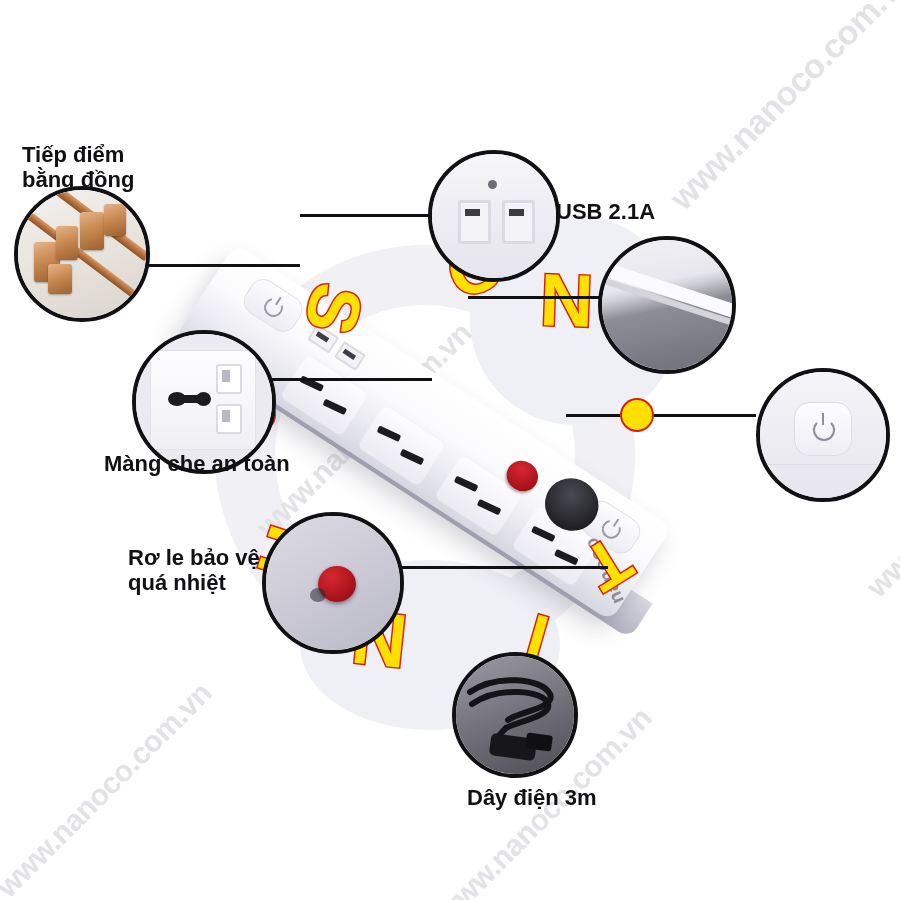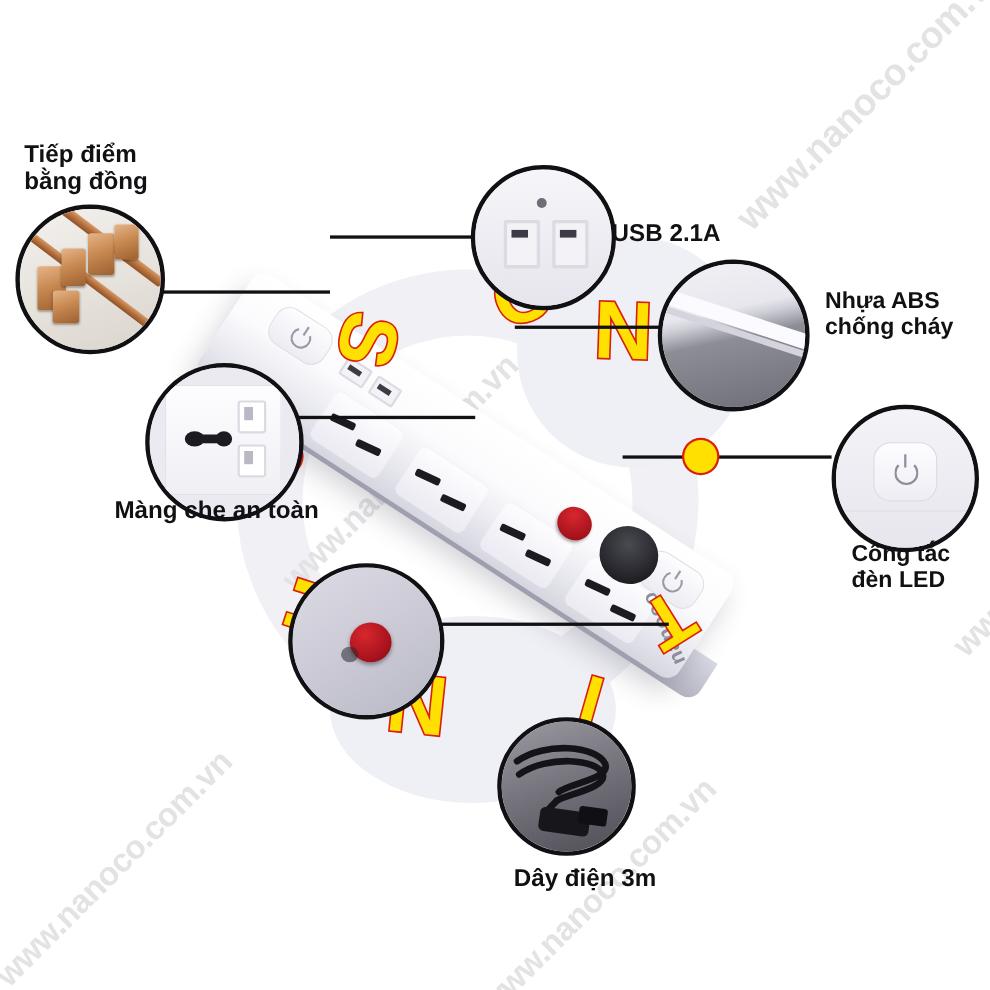--- a/index.html
+++ b/index.html
@@ -334,21 +334,21 @@
   <div class="lead" style="left:130px; top:264px; width:170px;"></div>
   <div class="lead" style="left:300px; top:214px; width:148px;"></div>
   <div class="lead" style="left:468px; top:296px; width:132px;"></div>
   <div class="lead" style="left:256px; top:378px; width:176px;"></div>
   <div class="lead" style="left:566px; top:414px; width:190px;"></div>
   <div class="lead" style="left:386px; top:566px; width:222px;"></div>
 
   <div class="ydot" style="left:244px; top:400px;"></div>
   <div class="ydot" style="left:622px; top:400px;"></div>
 
-  <div class="lbl lbl-22" style="left:22px; top:128px;">Tiếp điểm
+  <div class="lbl lbl-22" style="left:22px; top:143px;">Tiếp điểm
 bằng đồng</div>
   <div class="callout" style="left:14px; top:186px; width:128px; height:128px;">
     <div class="callout-inner">
       <span class="copper-bg"></span>
       <span class="cu-bar" style="left:-6px; top:18px; width:150px; height:9px; transform:rotate(37deg);"></span>
       <span class="cu-bar" style="left:-10px; top:62px; width:150px; height:8px; transform:rotate(37deg);"></span>
       <span class="cu-clip" style="left:16px; top:52px; width:26px; height:40px;"></span>
       <span class="cu-clip" style="left:38px; top:36px; width:22px; height:34px;"></span>
       <span class="cu-clip" style="left:62px; top:22px; width:24px; height:38px;"></span>
       <span class="cu-clip" style="left:86px; top:14px; width:22px; height:32px;"></span>
@@ -369,22 +369,20 @@
   </div>
   <div class="lbl lbl-22" style="left:556px; top:200px;">USB 2.1A</div>
 
   <div class="callout" style="left:598px; top:236px; width:130px; height:130px;">
     <div class="callout-inner">
       <span class="abs-art" style="background:linear-gradient(168deg,#f2f1f5 0%,#e8e7ee 34%, #cfcfd8 40%, #8d8d96 52%, #6e6e78 100%);"></span>
       <span style="position:absolute; left:-10px; top:44px; width:160px; height:14px; background:#fafaff; transform:rotate(18deg);"></span>
       <span style="position:absolute; left:-10px; top:60px; width:160px; height:6px; background:#d5d4dd; transform:rotate(18deg);"></span>
     </div>
   </div>
-  <div class="lbl lbl-21" style="left:750px; top:262px;">Nhựa ABS
-chống cháy</div>
 
   <div class="callout" style="left:132px; top:330px; width:136px; height:136px;">
     <div class="callout-inner" style="background:#eceaf1;">
       <span class="uni-face" style="left:14px; top:16px; width:106px; height:100px;"></span>
       <span class="uni-round" style="left:32px; top:58px; width:18px; height:14px; border-radius:50%;"></span>
       <span class="uni-round" style="left:46px; top:61px; width:18px; height:8px;"></span>
       <span class="uni-round" style="left:60px; top:58px; width:15px; height:14px; border-radius:50%;"></span>
       <span class="uni-flat" style="left:80px; top:30px; width:22px; height:26px;">
           <i></i>
         </span>
@@ -401,32 +399,32 @@
       <span style="position:absolute; left:34px; top:30px; width:56px; height:52px; border-radius:16px;
                    background:linear-gradient(180deg,#fdfdff 0%,#eeedf4 100%);
                    border:1px solid #dcdbe4; box-shadow:inset 0 1px 2px rgba(255,255,255,0.9);">
         <span style="position:absolute; left:50%; top:50%; width:18px; height:18px; margin:-10px 0 0 -10px;
                      border:2.5px solid #8d8d9b; border-radius:50%; border-top-color:transparent;"></span>
         <span style="position:absolute; left:50%; top:10px; width:2.5px; height:12px; margin-left:-1.2px; background:#8d8d9b;"></span>
       </span>
       <span style="position:absolute; left:0; top:92px; width:126px; height:1px; background:#dedde6;"></span>
     </div>
   </div>
-  <div class="lbl lbl-21" style="left:774px; top:492px;">Công tắc
-đèn LED</div>
 
   <div class="callout" style="left:262px; top:512px; width:134px; height:134px;">
     <div class="callout-inner">
       <span class="relay-face"></span>
       <span style="position:absolute; left:52px; top:50px; width:38px; height:36px; border-radius:50%;
                    background:radial-gradient(circle at 36% 30%, #d7272f 0%, #a5121b 68%, #760b12 100%);
                    box-shadow:0 2px 4px rgba(0,0,0,0.4);"></span>
       <span style="position:absolute; left:44px; top:72px; width:16px; height:14px; border-radius:50%; background:#2a2a31; opacity:.55;"></span>
     </div>
   </div>
+  <div class="lbl lbl-22" style="left:128px; top:546px;">Rơ le bảo vệ
+quá nhiệt</div>
 
   <div class="callout" style="left:452px; top:652px; width:118px; height:118px;">
     <div class="callout-inner">
       <span class="cable-face"></span>
       <svg width="118" height="118" viewBox="0 0 118 118" style="position:absolute; left:0; top:0;">
         <path d="M14 36 C 40 18, 86 22, 94 38 C 100 52, 62 56, 52 64" fill="none" stroke="#141418" stroke-width="6" stroke-linecap="round"></path>
         <path d="M16 48 C 42 30, 88 34, 92 48 C 96 60, 60 66, 50 72" fill="none" stroke="#141418" stroke-width="6" stroke-linecap="round"></path>
         <path d="M50 72 C 44 78, 40 82, 40 86" fill="none" stroke="#141418" stroke-width="6" stroke-linecap="round"></path>
         <rect x="34" y="80" width="46" height="22" rx="5" fill="#17171b" transform="rotate(8 57 91)"></rect>
         <rect x="70" y="78" width="26" height="16" rx="3" fill="#101014" transform="rotate(8 83 86)"></rect>

